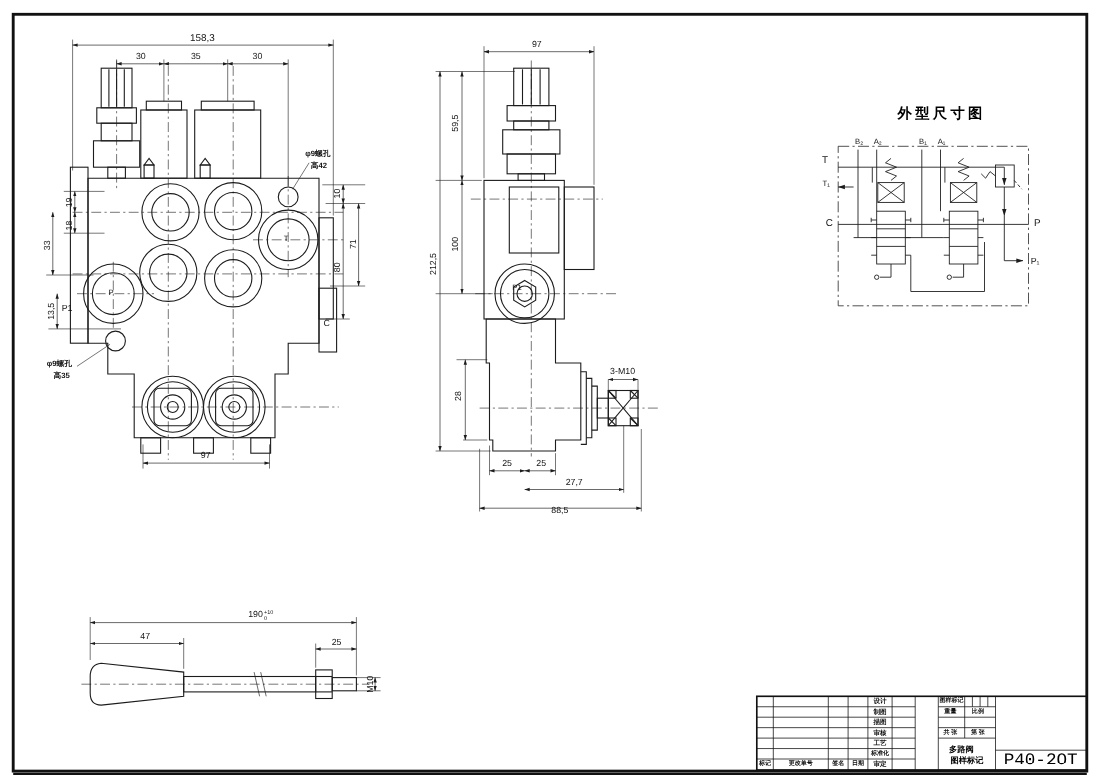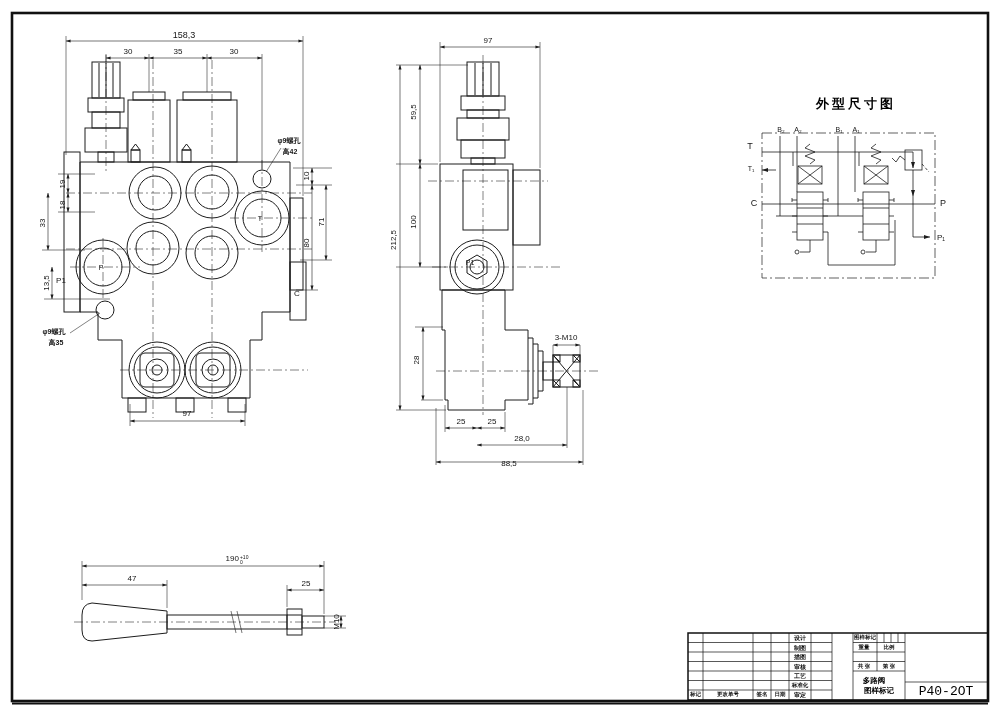--- a/index.html
+++ b/index.html
@@ -7,21 +7,21 @@
          font-family:"Liberation Sans",sans-serif;}
   svg{position:absolute;left:0;top:0;}
   .lb{position:absolute;transform:translate(-50%,-50%);font-size:9px;color:#151515;
       white-space:nowrap;line-height:1;}
   .r{transform:translate(-50%,-50%) rotate(-90deg);}
   .s8{font-size:8px}.s7{font-size:7px}
   .cn{font-size:7px;font-weight:bold}
   .tb{font-size:6px;font-weight:bold;color:#101010}
   .tbs{font-size:5.5px;font-weight:bold;color:#101010}
   .prod{font-size:7.5px;font-weight:bold;color:#000}
-  .pn{font-size:13px;font-family:"Liberation Mono",monospace;color:#000}
+  .pn{font-size:16px;font-family:"Liberation Mono",monospace;color:#000}
   .sch-title{font-size:13px;font-weight:bold;letter-spacing:3px;color:#000}
   .tol{display:inline-flex;flex-direction:column;font-size:5px;line-height:5px;
        font-style:normal;vertical-align:2px;margin-left:1px}
   .tol i{font-style:normal}
 </style>
 </head>
 <body>
 
 <div id="sheet">
 
@@ -354,21 +354,21 @@
 <span class="lb s8" style="left:297px;top:294px">C</span>
 <span class="lb s8" style="left:61px;top:281px">P1</span>
 
 <span class="lb s8" style="left:488px;top:41px">97</span>
 <span class="lb r s8" style="left:414px;top:112px">59,5</span>
 <span class="lb r s8" style="left:394px;top:240px">212,5</span>
 <span class="lb r s8" style="left:414px;top:222px">100</span>
 <span class="lb r s8" style="left:417px;top:360px">28</span>
 <span class="lb s8" style="left:461px;top:422px">25</span>
 <span class="lb s8" style="left:492px;top:422px">25</span>
-<span class="lb s8" style="left:522px;top:439px">28,0</span>
+<span class="lb s8" style="left:522px;top:439px">27,7</span>
 <span class="lb s8" style="left:509px;top:464px">88,5</span>
 <span class="lb s8" style="left:566px;top:338px">3-M10</span>
 <span class="lb s7" style="left:470px;top:262px">P1</span>
 
 <span class="lb sch-title" style="left:856px;top:103px">外型尺寸图</span>
 <span class="lb" style="left:750px;top:146px">T</span>
 <span class="lb s7" style="left:751px;top:168px">T₁</span>
 <span class="lb" style="left:754px;top:203px">C</span>
 <span class="lb" style="left:943px;top:203px">P</span>
 <span class="lb s8" style="left:941px;top:238px">P₁</span>

